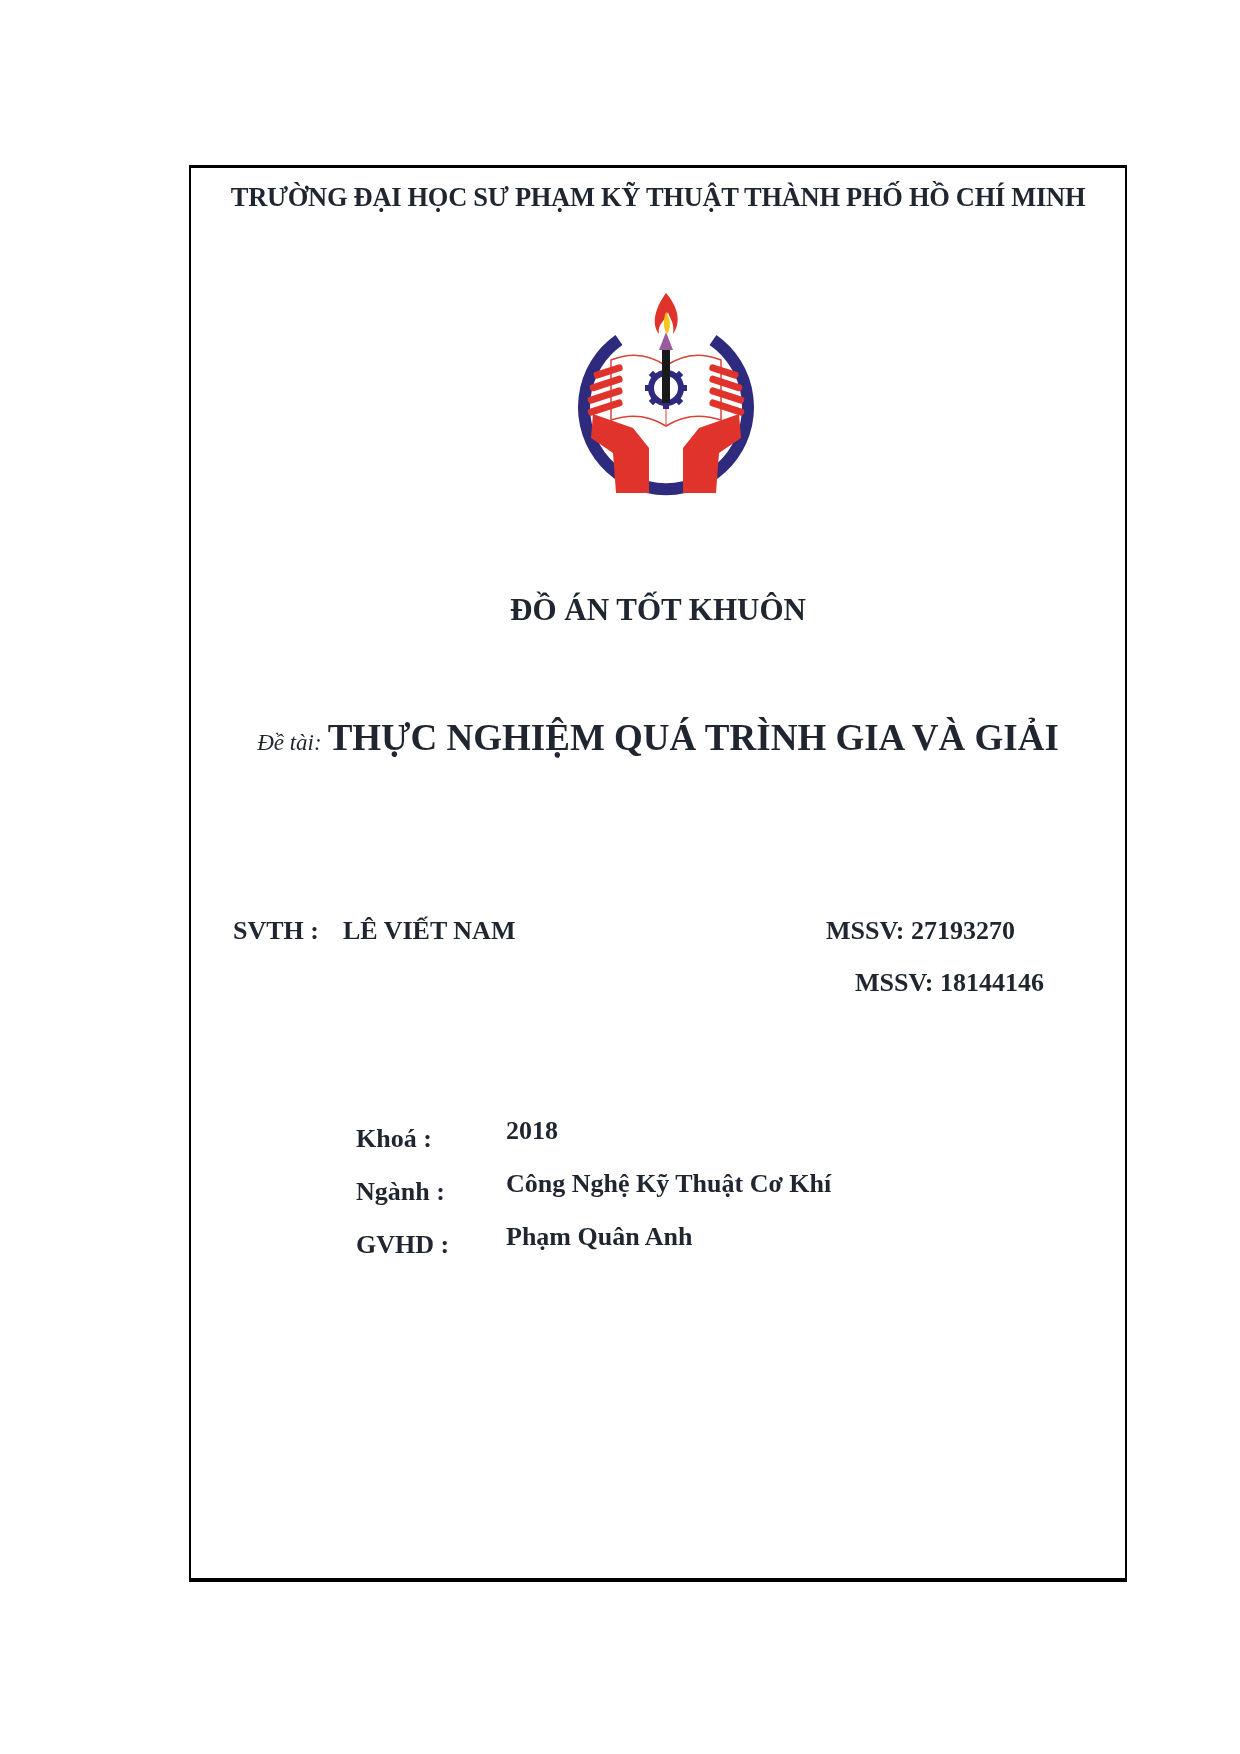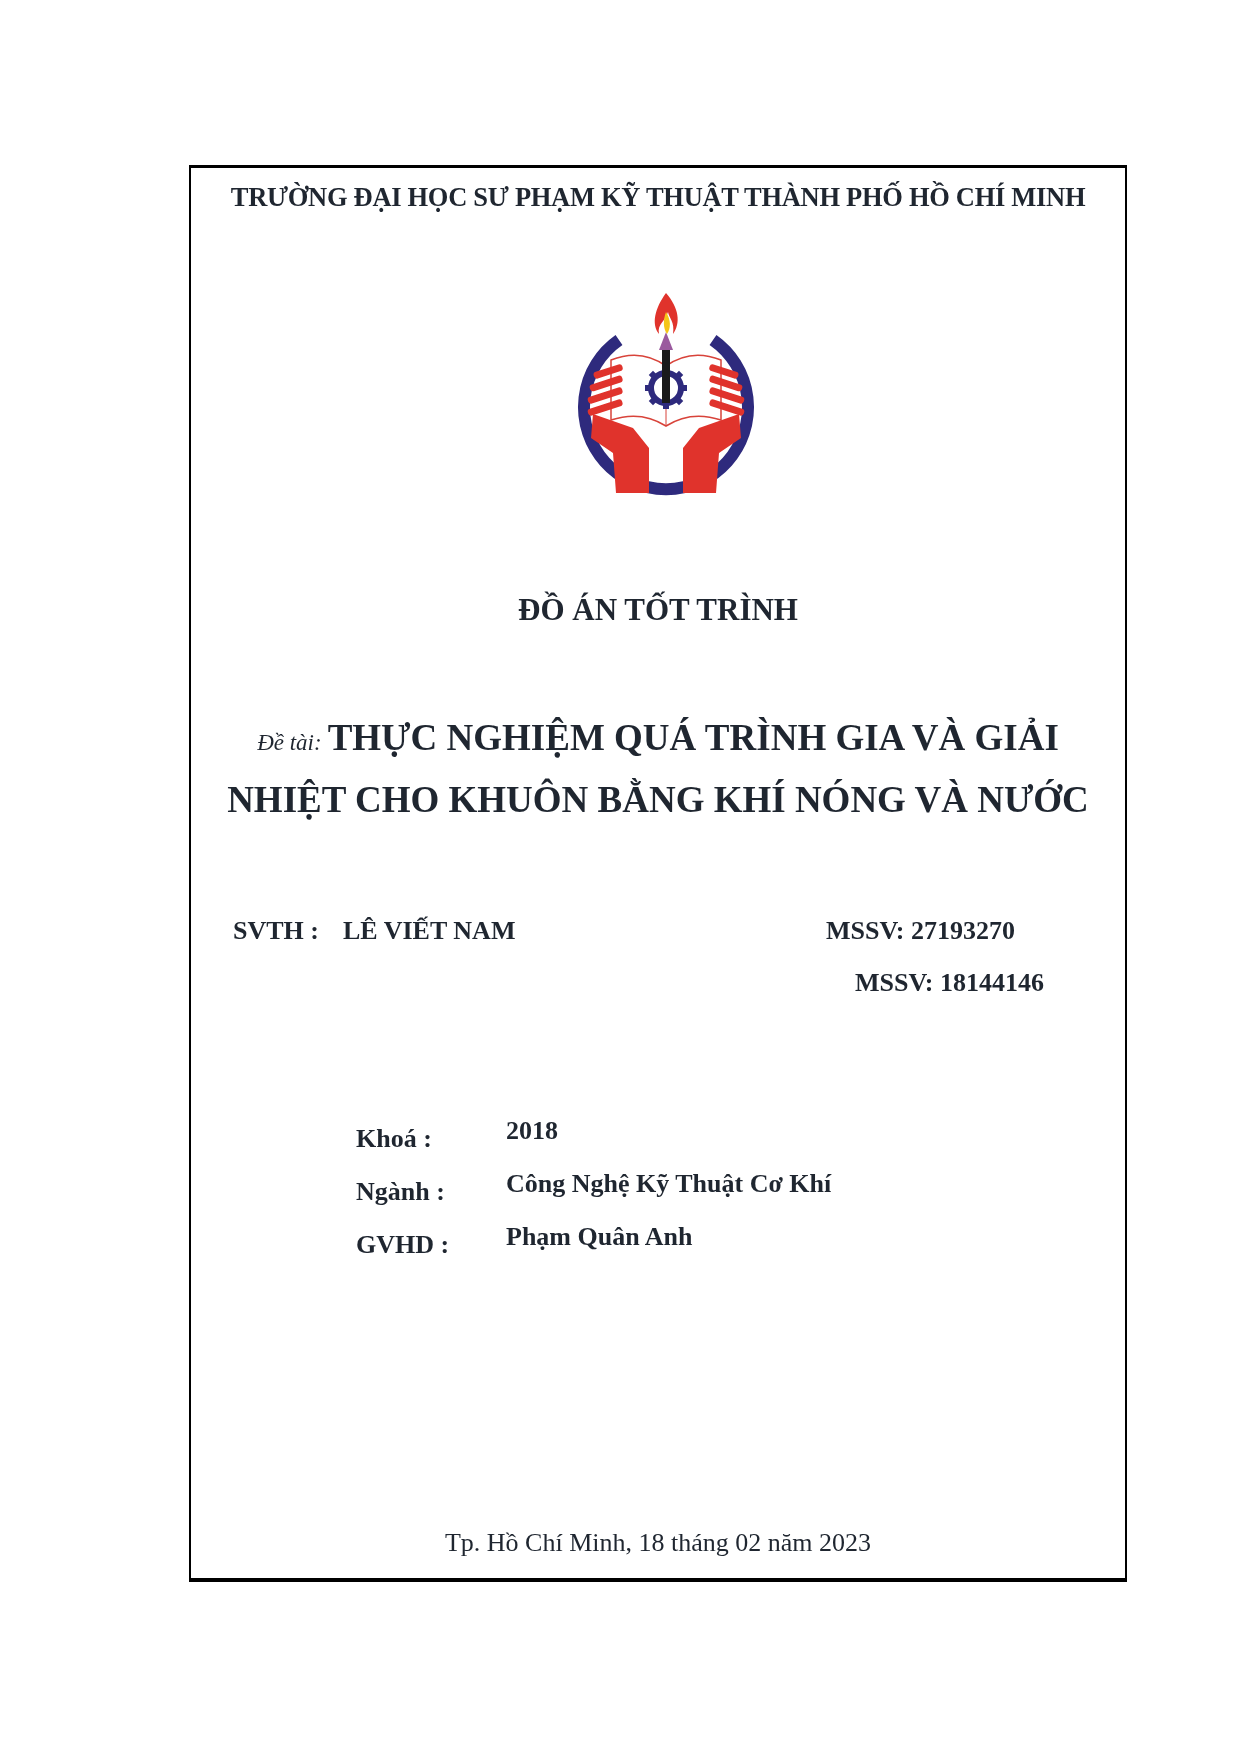--- a/index.html
+++ b/index.html
@@ -70,33 +70,31 @@
 
         <rect x="138" y="80" width="30" height="7" rx="3" transform="rotate(18 153 83)"></rect>
         <rect x="138" y="92" width="34" height="7" rx="3" transform="rotate(18 155 95)"></rect>
         <rect x="138" y="104" width="36" height="7" rx="3" transform="rotate(18 156 107)"></rect>
         <rect x="138" y="116" width="36" height="7" rx="3" transform="rotate(18 156 119)"></rect>
         <path d="M 168 126 L 128 140 L 112 160 L 112 205 L 145 205 L 148 165 L 170 150 Z"></path>
       </g>
     </svg>
   </div>
 
-  <div class="abs center b thesis">ĐỒ ÁN TỐT TRÌNH</div>
+  <div class="abs center b thesis">ĐỒ ÁN TỐT KHUÔN</div>
 
   <div class="abs center b topic1">
     <span class="label">Đề tài:</span><span>THỰC NGHIỆM QUÁ TRÌNH GIA VÀ GIẢI</span>
   </div>
-  <div class="abs center b topic2">NHIỆT CHO KHUÔN BẰNG KHÍ NÓNG VÀ NƯỚC</div>
 
   <div class="abs row svth-label">SVTH  :</div>
   <div class="abs row name1">LÊ VIẾT NAM</div>
   <div class="abs row mssv1">MSSV: 27193270</div>
   <div class="abs row mssv2">MSSV: 18144146</div>
 
   <div class="abs row info-label r1">Khoá  :</div>
   <div class="abs row info-value r1">2018</div>
   <div class="abs row info-label r2">Ngành  :</div>
   <div class="abs row info-value r2">Công Nghệ Kỹ Thuật Cơ Khí</div>
   <div class="abs row info-label r3">GVHD :</div>
   <div class="abs row info-value r3">Phạm Quân Anh</div>
 
-  <div class="abs center date">Tp. Hồ Chí Minh, 18  tháng 02 năm 2023</div>
 </div>
 
 </body></html>

